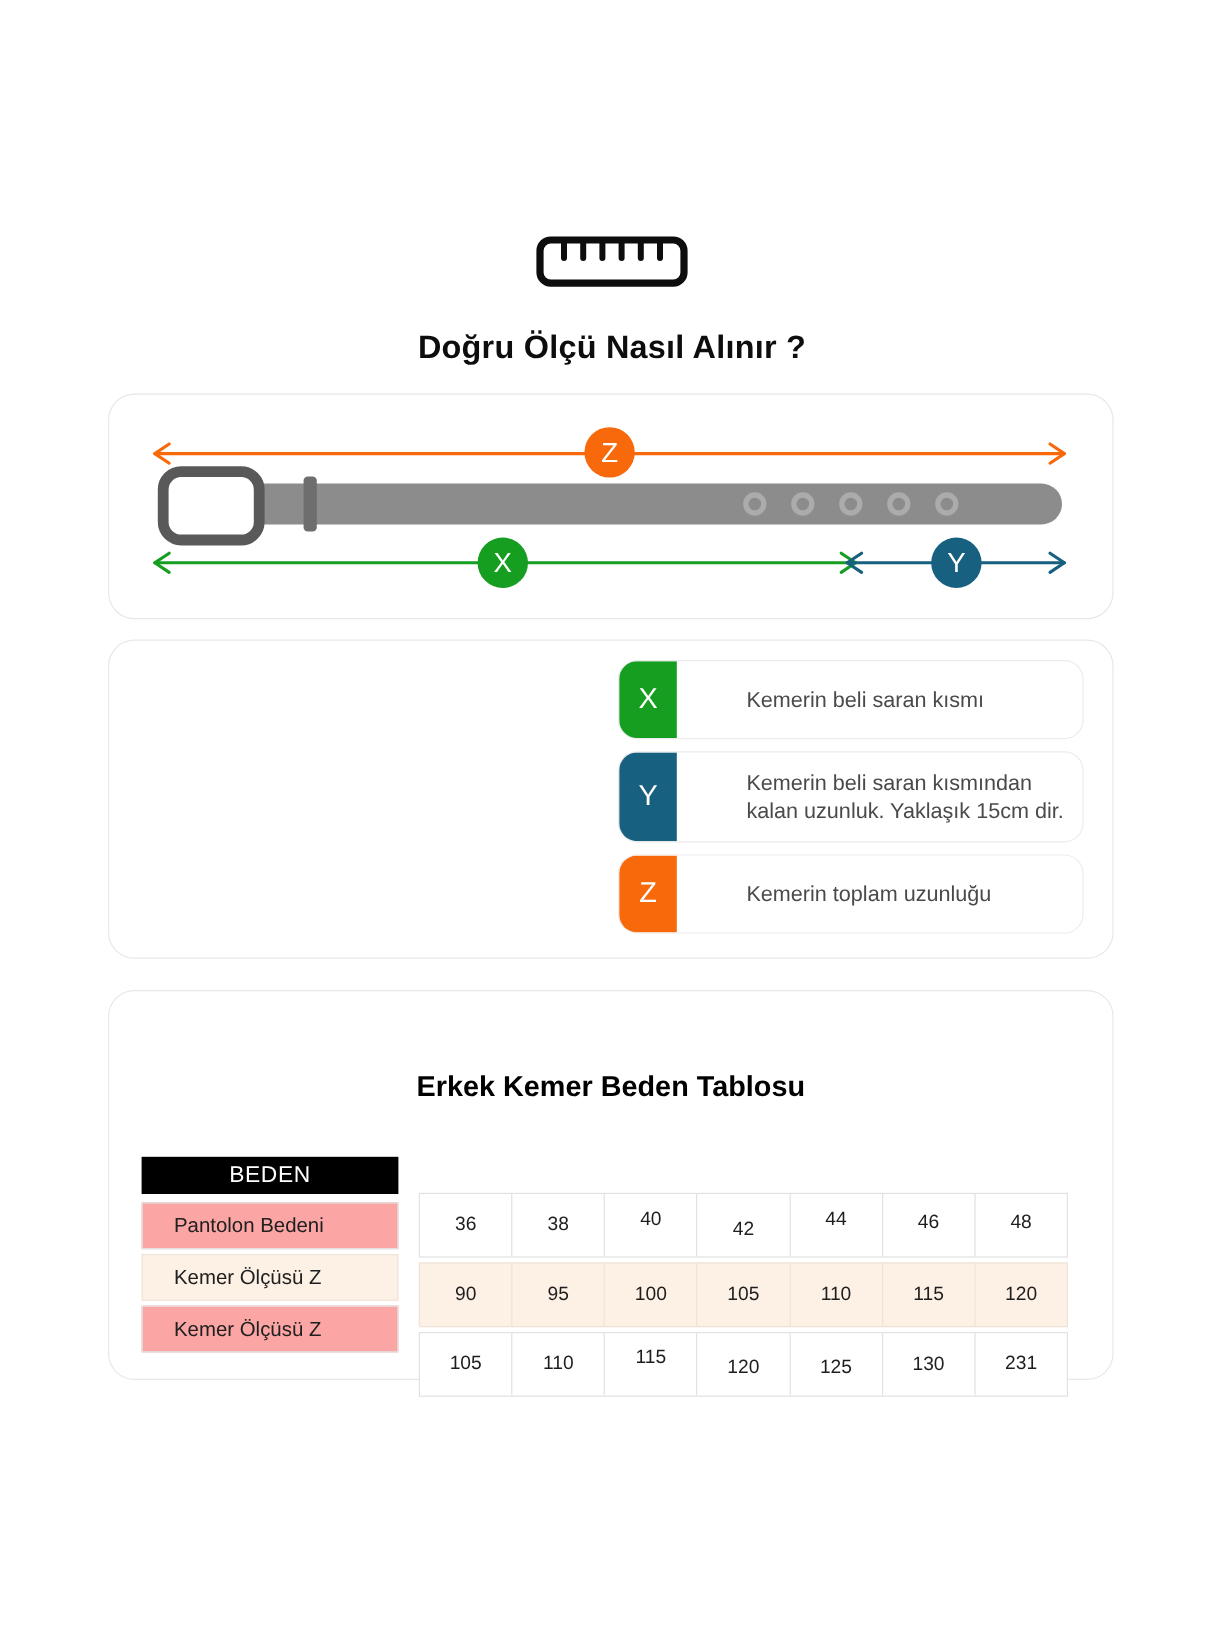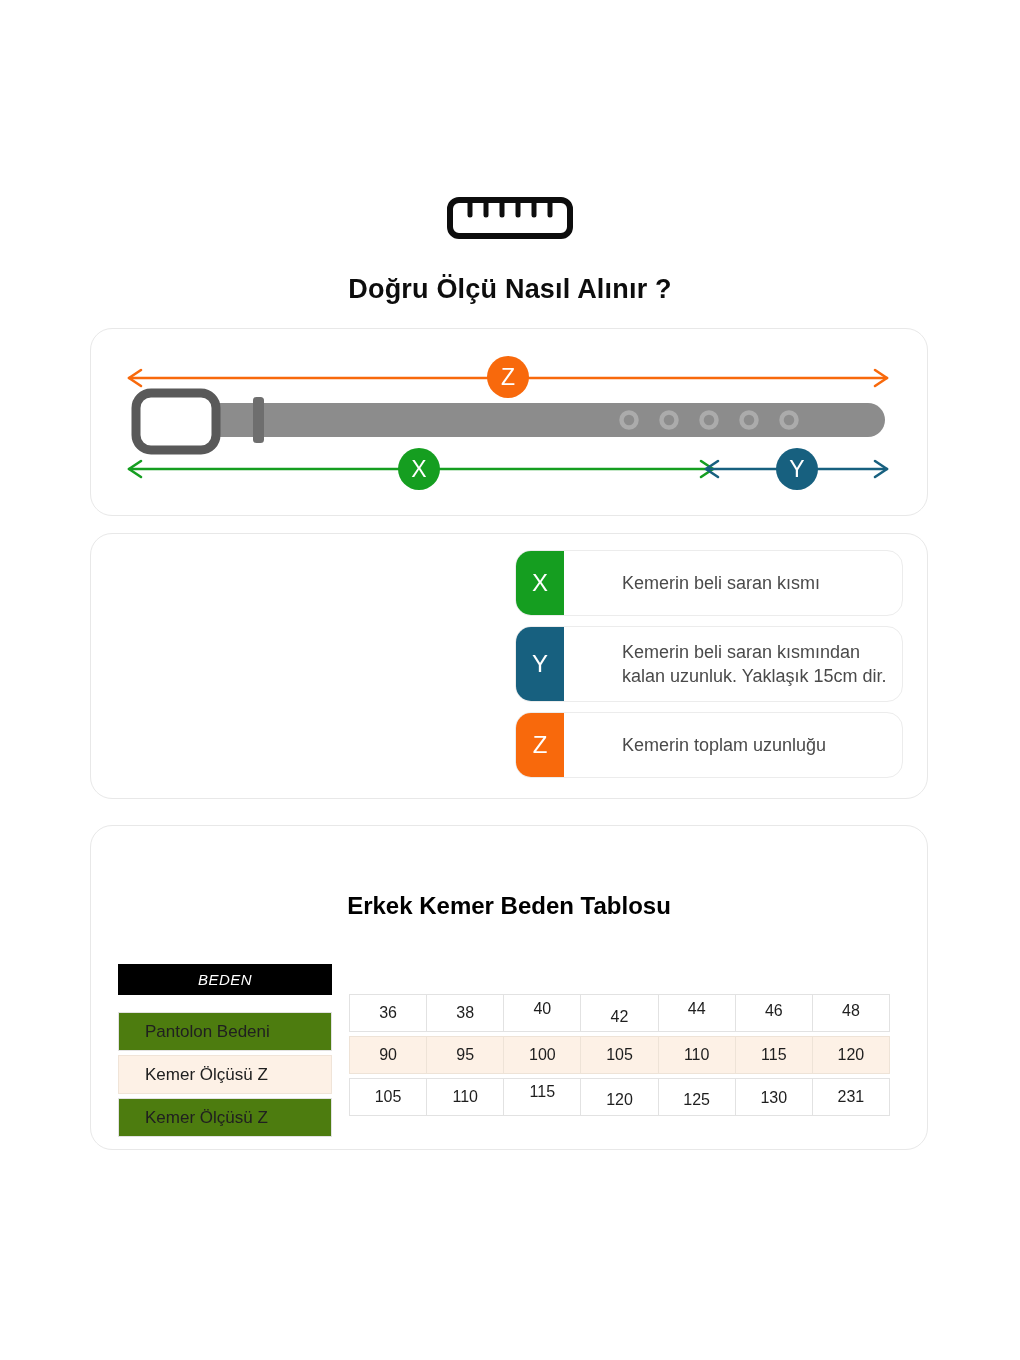--- a/index.html
+++ b/index.html
@@ -68,30 +68,30 @@
   .legend-text p{max-width:292px;}
 
   
   .table-title{
     position:absolute;top:66px;left:0;right:0;text-align:center;
     font-size:24px;font-weight:bold;color:#000000;
   }
   .left-col{position:absolute;left:27px;top:138px;width:214px;}
   .corner-header{
     height:31px;background:#000;color:#fff;display:flex;align-items:center;justify-content:center;
-    font-size:15px;letter-spacing:.5px;margin-bottom:17px;font-style:italic;
+    font-size:19px;letter-spacing:.5px;margin-bottom:7px;
   }
   .row-label{
     height:39px;margin-bottom:4px;border:1px solid var(--cell-border);
-    display:flex;align-items:center;padding-left:26px;font-size:17px;background:#4d7c0f;color:#202020;
+    display:flex;align-items:center;padding-left:26px;font-size:17px;background:#fca5a5;color:#202020;
   }
   .row-label.hl{background:var(--peach);border-color:#f0e4d8;}
   .value-grid{position:absolute;left:258px;top:168px;width:541px;}
   .vrow{
-    display:flex;border:1px solid var(--cell-border);height:38px;margin-bottom:4px;background:#fff;
+    display:flex;border:1px solid var(--cell-border);height:54px;margin-bottom:4px;background:#fff;
   }
   .vrow.hl{background:var(--peach);border-color:#eee3d7;}
   .vcell{
     flex:1;display:flex;align-items:center;justify-content:center;
     font-size:16px;color:#1e1e1e;border-right:1px solid var(--cell-border);
   }
   .vrow.hl .vcell{border-right-color:#eee3d7;}
   .vcell:last-child{border-right:none;}
   
   .vrow.r1 .vcell:nth-child(3) span{transform:translateY(-4px);display:inline-block;}

